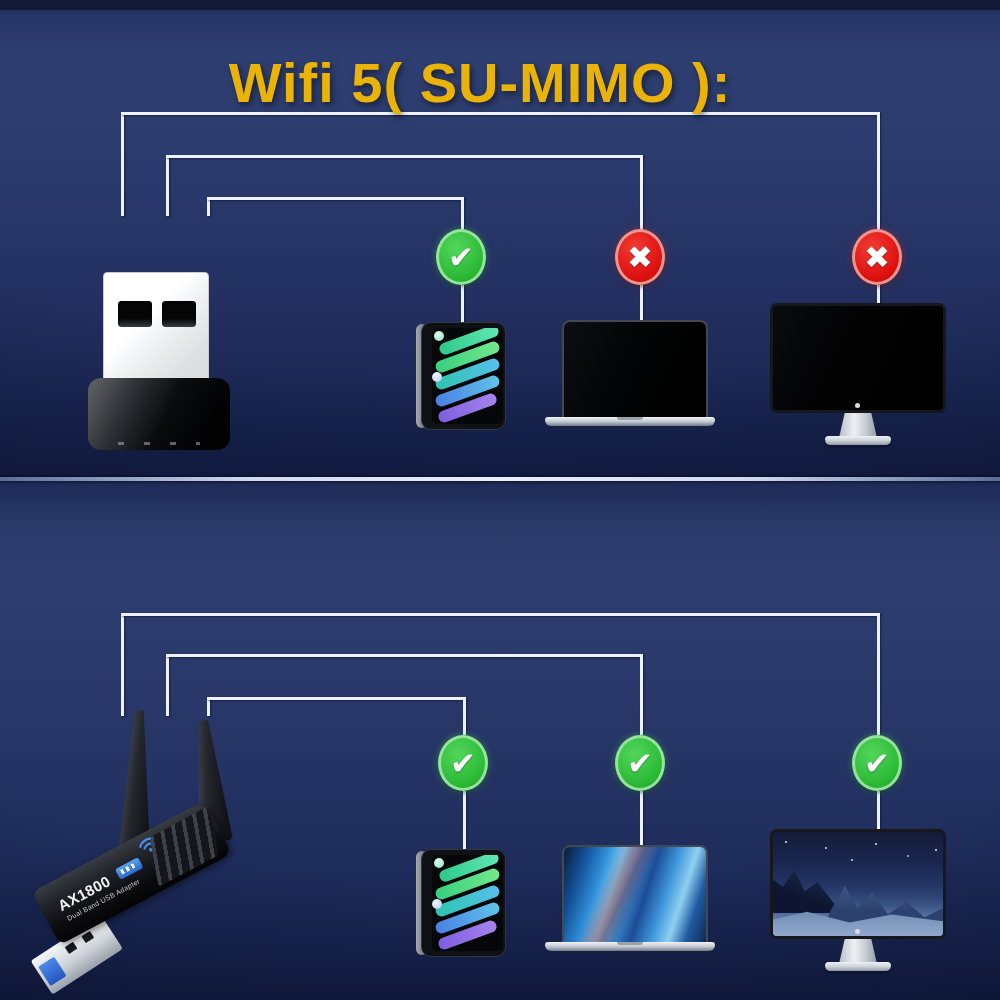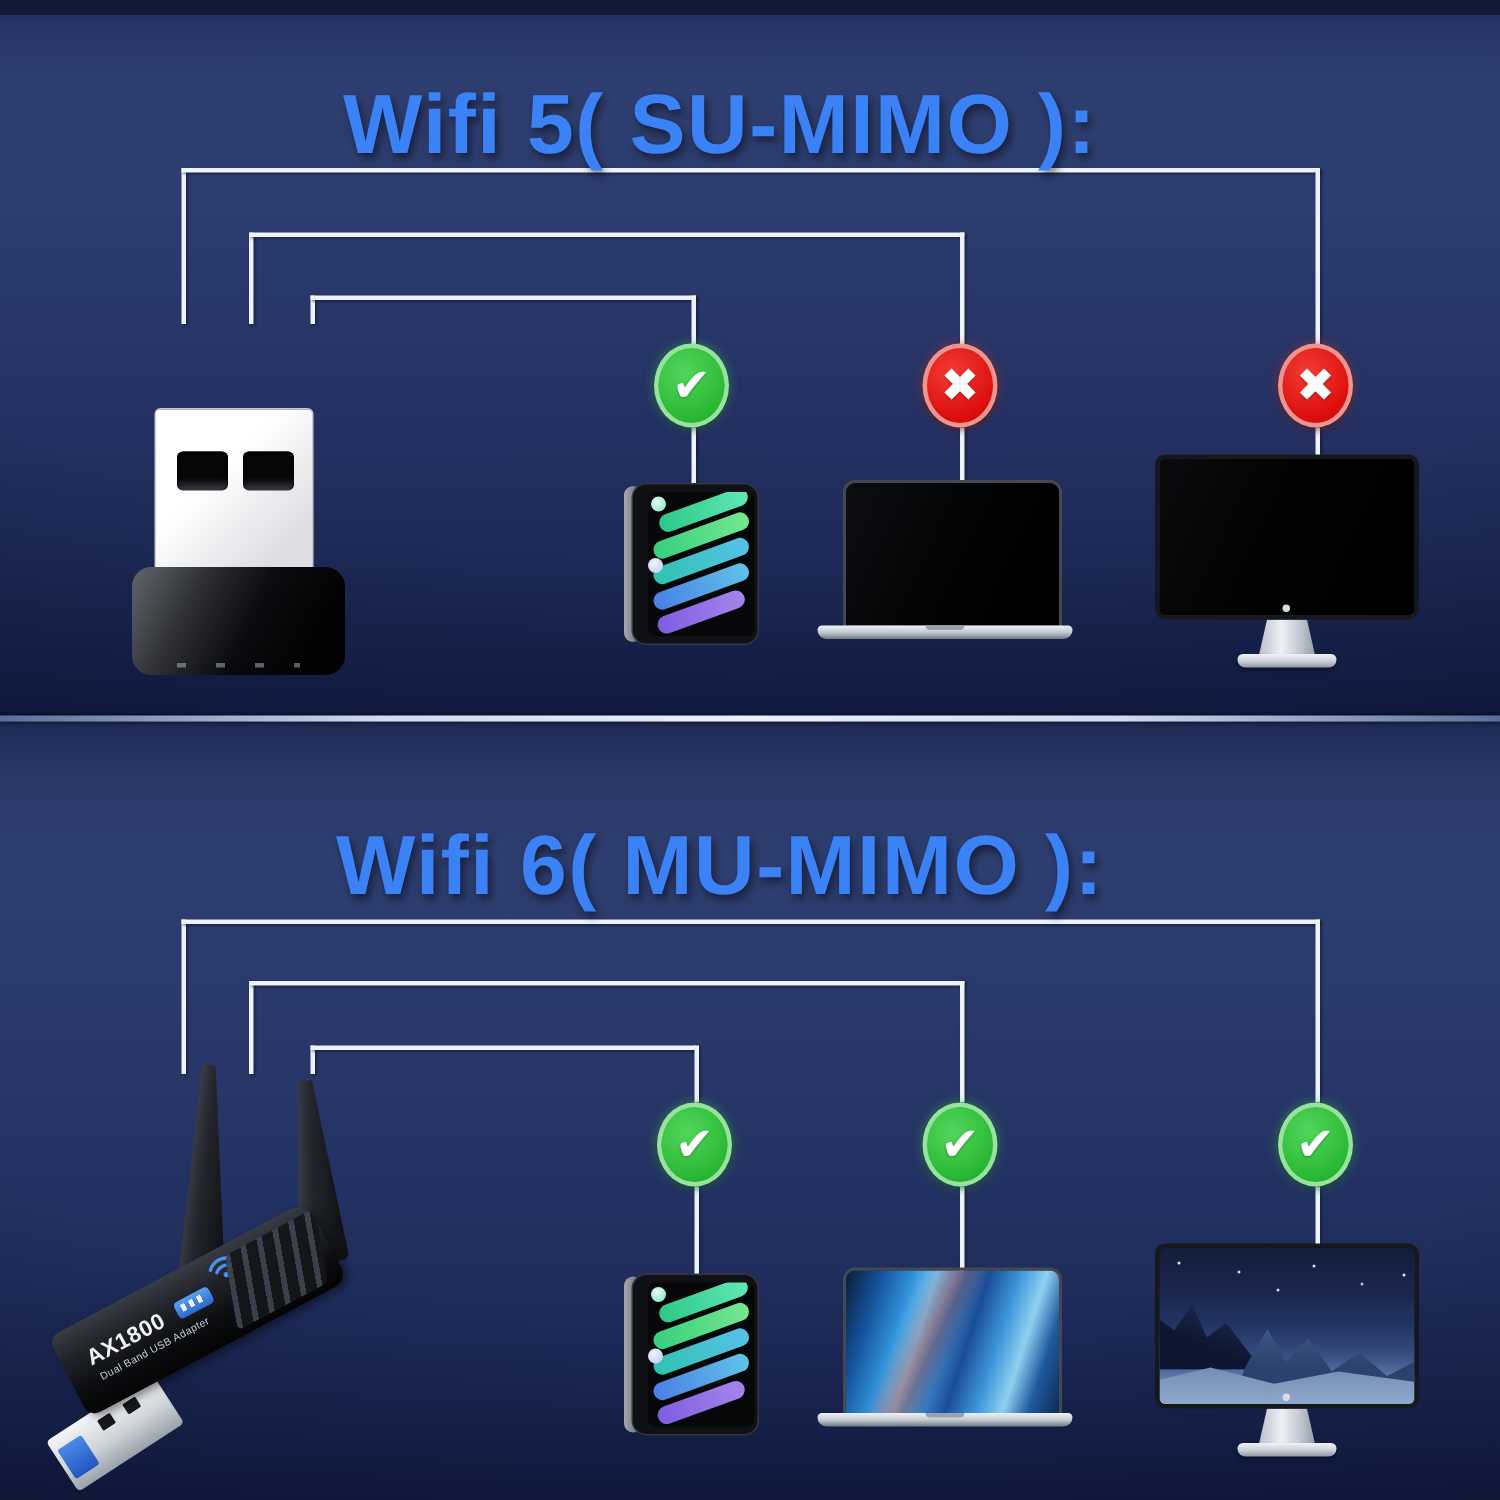--- a/index.html
+++ b/index.html
@@ -13,21 +13,21 @@
   #panel-wifi6{top:481px;height:519px;
     background:linear-gradient(180deg,#1e2a56 0%,#2a3968 8%,#2e3e70 18%,#283768 45%,#202e5e 70%,#182450 90%,#121c44 100%);}
   .panel::after{content:"";position:absolute;inset:0;
     background:radial-gradient(ellipse 115% 85% at 50% 30%,transparent 55%,rgba(5,10,28,.38) 100%);}
   #top-band{position:absolute;left:0;top:0;width:1000px;height:10px;background:#121a38;z-index:1;}
   #divider{position:absolute;left:0;top:477px;width:1000px;height:4px;z-index:2;
     background:linear-gradient(90deg,#5a6d9a,#cfdaf0 25%,#e8f0fa 50%,#cfdaf0 75%,#5a6d9a);
     box-shadow:0 1px 3px rgba(0,0,0,.5),0 -1px 2px rgba(0,0,0,.35);}
 
   
-  .title{position:absolute;left:0;width:960px;text-align:center;color:#3b82f6;font-weight:bold;
+  .title{position:absolute;left:0;width:960px;text-align:center;color:#eab308;font-weight:bold;
     font-size:56px;letter-spacing:1px;z-index:3;text-shadow:2px 3px 6px rgba(0,0,0,.5);}
   #title-wifi5{top:12px;} #title-wifi6{top:506px;}
 
   
   .line{position:absolute;background:#eef3fb;z-index:2;box-shadow:1px 1px 2px rgba(8,14,34,.55);}
   
   #w5-o-l{left:121px;top:112px;width:3px;height:104px;}
   #w5-o-t{left:121px;top:112px;width:759px;height:3px;}
   #w5-o-r{left:877px;top:112px;width:3px;height:118px;}
   #w5-o-r2{left:877px;top:285px;width:3px;height:21px;}
@@ -171,21 +171,20 @@
 </head>
 <body>
 
 <div id="stage">
   <div class="panel" id="panel-wifi5"></div>
   <div class="panel" id="panel-wifi6"></div>
   <div id="top-band"></div>
   <div id="divider"></div>
 
   <h1 class="title" id="title-wifi5">Wifi 5( SU-MIMO ):</h1>
-  <h1 class="title" id="title-wifi6">Wifi 6( MU-MIMO ):</h1>
 
   <div class="line" id="w5-o-l"></div>
   <div class="line" id="w5-o-t"></div>
   <div class="line" id="w5-o-r"></div>
   <div class="line" id="w5-o-r2"></div>
   <div class="line" id="w5-m-l"></div>
   <div class="line" id="w5-m-t"></div>
   <div class="line" id="w5-m-r"></div>
   <div class="line" id="w5-m-r2"></div>
   <div class="line" id="w5-i-l"></div>

